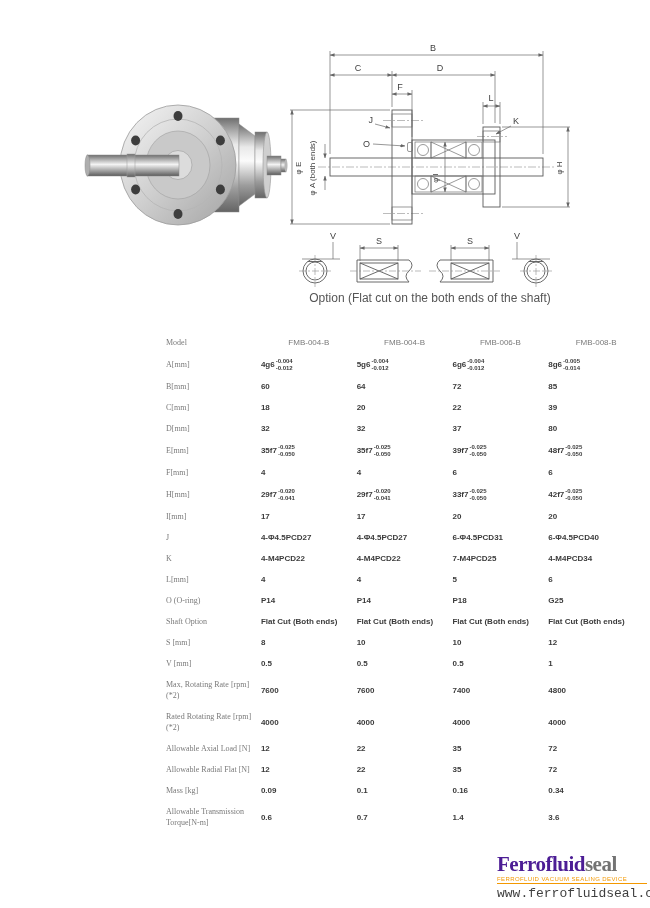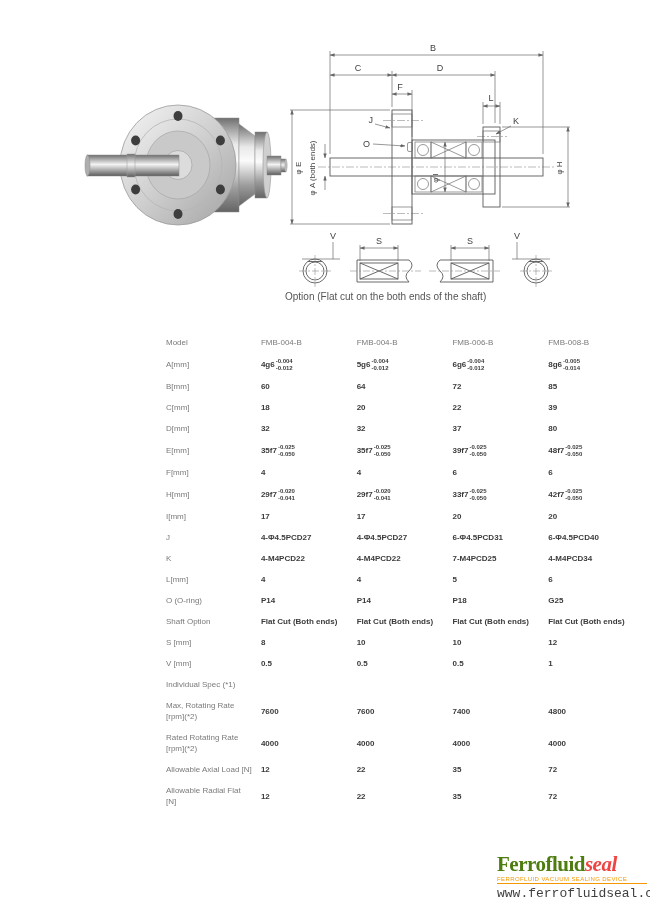--- a/index.html
+++ b/index.html
@@ -17,38 +17,38 @@
   .diagram .dim{fill:none;stroke:#6a6a6a;stroke-width:0.7;}
   .diagram text{fill:#3f3f3f;font-family:"Liberation Sans","DejaVu Sans",sans-serif;font-size:9px;}
   .diagram text.rot{font-size:8px;}
 
   
   .option{position:absolute;left:288px;top:228px;}
   .option .ln{fill:none;stroke:#5a5a5a;stroke-width:0.9;}
   .option .cl{fill:none;stroke:#8f8f8f;stroke-width:0.6;stroke-dasharray:7 2 2 2;}
   .option .dim{fill:none;stroke:#6a6a6a;stroke-width:0.7;}
   .option text{fill:#3f3f3f;font-size:9px;font-family:"Liberation Sans","DejaVu Sans",sans-serif;}
-  .option-caption{position:absolute;left:285px;top:291px;width:290px;text-align:left;
-                  font-size:10px;color:#555;}
+  .option-caption{position:absolute;left:285px;top:291px;width:290px;text-align:center;
+                  font-size:12px;color:#555;}
 
   
   .spec-table{position:absolute;left:166px;top:337px;width:478px;font-size:8px;}
   .t-row{display:flex;align-items:center;margin-bottom:10px;line-height:11px;}
-  .t-lbl{width:96px;padding-right:8px;box-sizing:border-box;color:#7a7a7a;}
+  .t-lbl{width:96px;padding-right:8px;box-sizing:border-box;color:#7a7a7a;font-family:Liberation Serif, serif;}
   .t-val{width:97px;color:#3b3b3b;font-weight:bold;}
-  .t-row.model .t-val{font-weight:normal;color:#7a7a7a;}
+  .t-row.model .t-val{font-weight:normal;color:#7a7a7a;text-align:center;}
   .tstack{display:inline-flex;flex-direction:column;font-size:6px;line-height:6.5px;
           font-weight:bold;vertical-align:middle;margin-left:1px;}
 
   
   .logo{position:absolute;left:497px;top:854px;width:150px;}
   .brand{font-family:"Liberation Serif","DejaVu Serif",serif;font-weight:bold;
          font-size:21px;line-height:21px;letter-spacing:-0.5px;white-space:nowrap;}
-  .brand .b1{color:#4d7c0f;}
-  .brand .b2{color:#ef4444;font-style:italic;}
+  .brand .b1{color:#4c1d95;}
+  .brand .b2{color:#737373;}
   .tagline{color:#F39800;font-size:6px;letter-spacing:0.4px;border-bottom:1px solid #F39800;
            padding-bottom:1px;margin-top:1px;white-space:nowrap;}
   .website{display:block;color:#3f3f3f;font-size:13px;margin-top:2px;text-decoration:none;
            font-family:Liberation Mono, monospace;}
 </style>
 </head>
 <body>
 
 <div class="page">
 
@@ -388,27 +388,20 @@
         <div class="t-val">12</div>
       </div>
       <div class="t-row">
         <div class="t-lbl">V [mm]</div>
         <div class="t-val">0.5</div>
         <div class="t-val">0.5</div>
         <div class="t-val">0.5</div>
         <div class="t-val">1</div>
       </div>
       <div class="t-row">
-        <div class="t-lbl">Individual Spec (*1)</div>
-        <div class="t-val"></div>
-        <div class="t-val"></div>
-        <div class="t-val"></div>
-        <div class="t-val"></div>
-      </div>
-      <div class="t-row">
         <div class="t-lbl">Max, Rotating Rate [rpm](*2)</div>
         <div class="t-val">7600</div>
         <div class="t-val">7600</div>
         <div class="t-val">7400</div>
         <div class="t-val">4800</div>
       </div>
       <div class="t-row">
         <div class="t-lbl">Rated Rotating Rate [rpm](*2)</div>
         <div class="t-val">4000</div>
         <div class="t-val">4000</div>
@@ -422,20 +415,34 @@
         <div class="t-val">35</div>
         <div class="t-val">72</div>
       </div>
       <div class="t-row">
         <div class="t-lbl">Allowable Radial Flat [N]</div>
         <div class="t-val">12</div>
         <div class="t-val">22</div>
         <div class="t-val">35</div>
         <div class="t-val">72</div>
       </div>
+      <div class="t-row">
+        <div class="t-lbl">Mass [kg]</div>
+        <div class="t-val">0.09</div>
+        <div class="t-val">0.1</div>
+        <div class="t-val">0.16</div>
+        <div class="t-val">0.34</div>
+      </div>
+      <div class="t-row">
+        <div class="t-lbl">Allowable Transmission Torque[N-m]</div>
+        <div class="t-val">0.6</div>
+        <div class="t-val">0.7</div>
+        <div class="t-val">1.4</div>
+        <div class="t-val">3.6</div>
+      </div>
     </div>
 
   <div class="logo">
     <div class="brand"><span class="b1">Ferrofluid</span><span class="b2">seal</span></div>
     <div class="tagline">FERROFLUID VACUUM SEALING DEVICE</div>
     <a class="website" href="#">www.ferrofluidseal.com</a>
   </div>
 
 </div>
 

